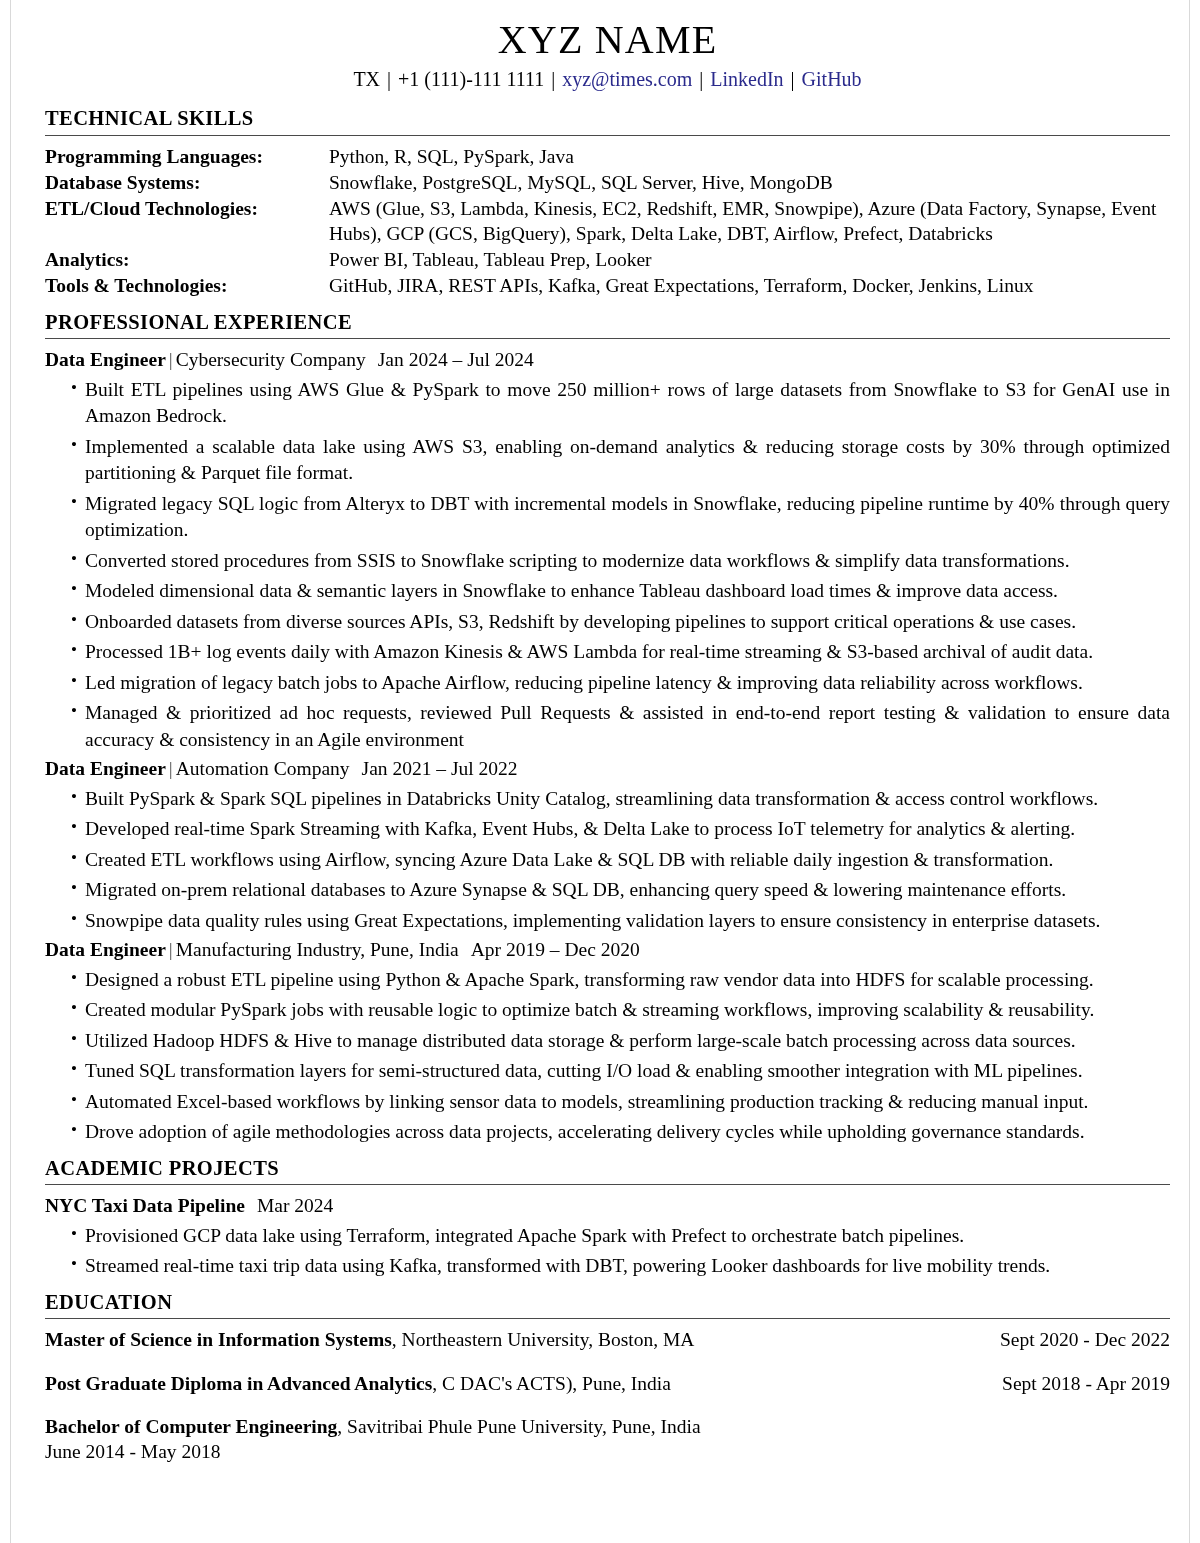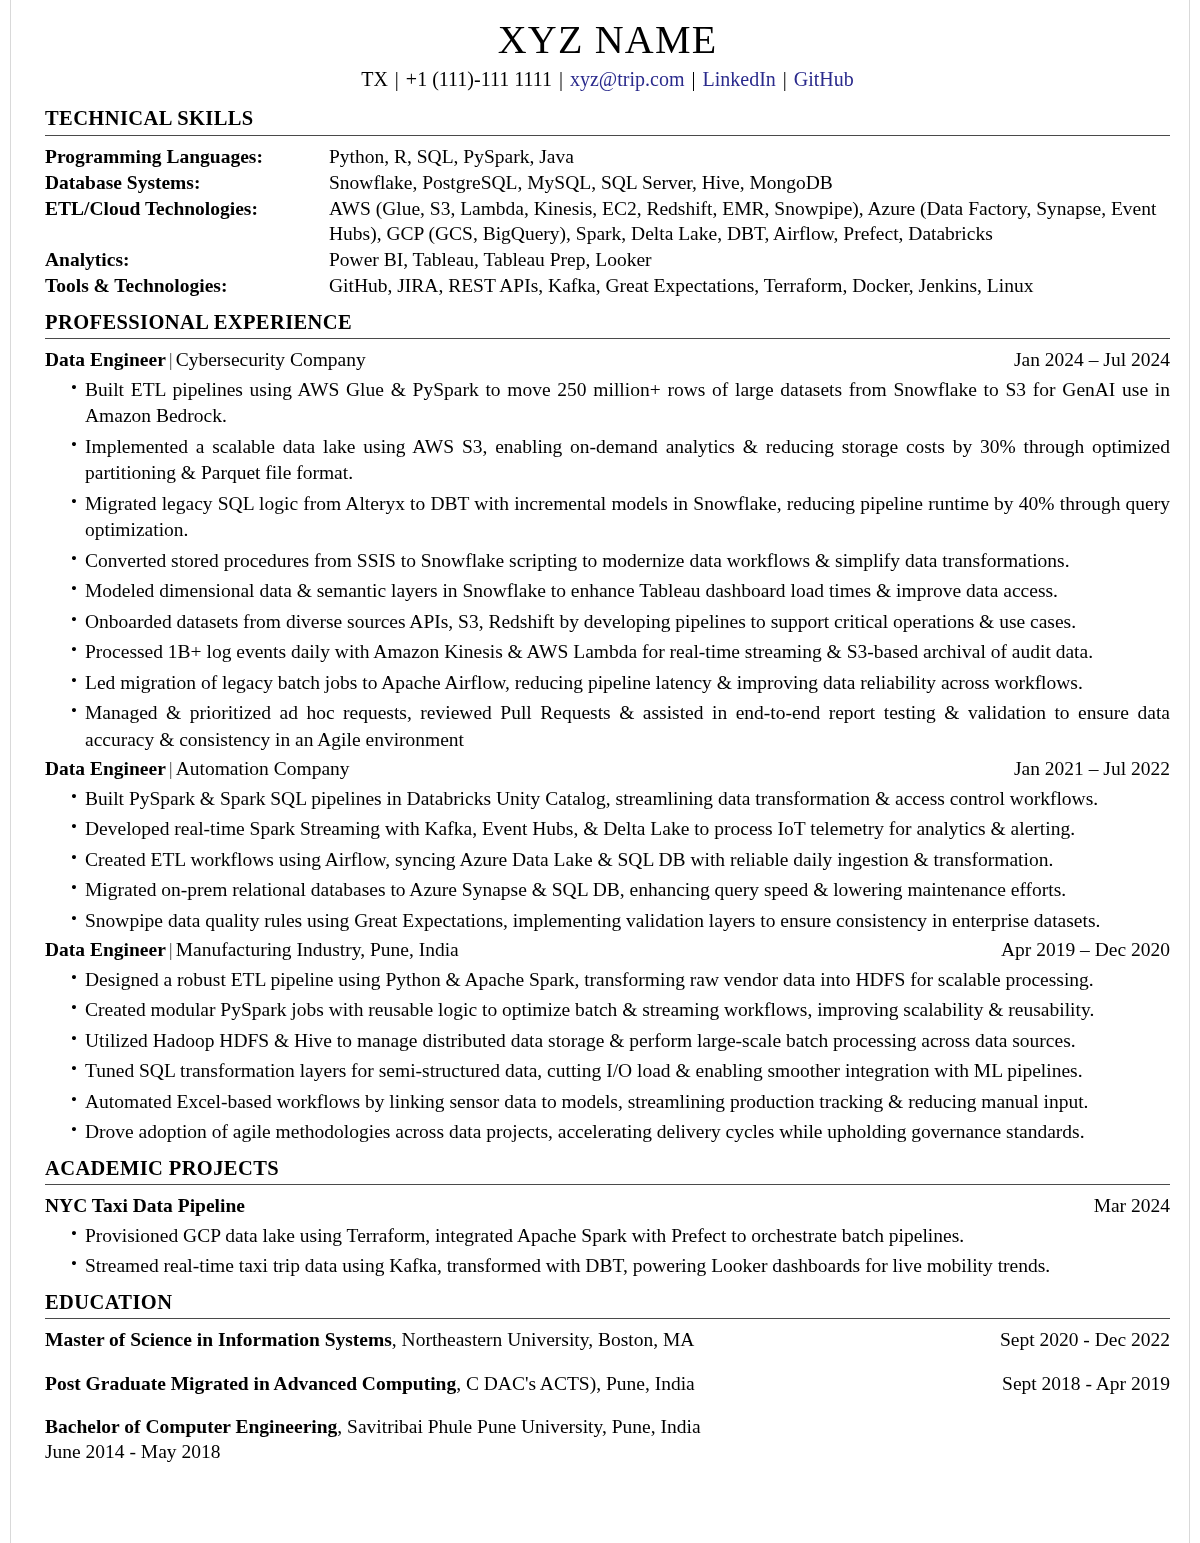--- a/index.html
+++ b/index.html
@@ -91,25 +91,25 @@
     font-weight: bold;
     white-space: nowrap;
     width: 276px;
     padding-right: 8px;
   }
   .skills td.value { text-align: left; }
 
   
   .entry-head {
     display: flex;
-    justify-content: space-between;
     align-items: baseline;
     font-size: 19.5px;
     line-height: 1.3;
     margin-top: 3px;
+    gap: 12px;
   }
   .entry-head .left { white-space: nowrap; }
   .entry-head .role { font-weight: bold; }
   .entry-head .pipe { padding: 0 3px; color: #555; }
   .entry-head .org { font-weight: 400; }
   .entry-head .dates { white-space: nowrap; font-weight: 400; }
 
   ul.bullets {
     list-style: none;
     margin: 4px 0 0 0;
@@ -156,21 +156,21 @@
   <div class="page-border-right"></div>
 
   <div class="content">
 
     <div class="name">XYZ NAME</div>
     <div class="contact">
       <span>TX</span>
       <span class="sep">|</span>
       <span>+1 (111)-111 1111</span>
       <span class="sep">|</span>
-      <span class="link">xyz@trip.com</span>
+      <span class="link">xyz@times.com</span>
       <span class="sep">|</span>
       <span class="link">LinkedIn</span>
       <span class="sep">|</span>
       <span class="link">GitHub</span>
     </div>
 
     <div class="section-title">TECHNICAL SKILLS</div>
     <hr class="rule">
     <table class="skills">
       <tbody>
@@ -265,21 +265,21 @@
 
     <div class="edu-row">
       <div class="edu-left">
         <span class="edu-degree">Master of Science in Information Systems</span><span class="edu-rest">, Northeastern University, Boston, MA</span>
       </div>
       <div class="edu-dates">Sept 2020 - Dec 2022</div>
     </div>
 
     <div class="edu-row">
       <div class="edu-left">
-        <span class="edu-degree">Post Graduate Migrated in Advanced Computing</span><span class="edu-rest">, C DAC's ACTS), Pune, India</span>
+        <span class="edu-degree">Post Graduate Diploma in Advanced Analytics</span><span class="edu-rest">, C DAC's ACTS), Pune, India</span>
       </div>
       <div class="edu-dates">Sept 2018 - Apr 2019</div>
     </div>
 
     <div class="edu-row">
       <div class="edu-left">
         <span class="edu-degree">Bachelor of Computer Engineering</span><span class="edu-rest">, Savitribai Phule Pune University, Pune, India</span>
       </div>
       <div class="edu-dates">June 2014 - May 2018</div>
     </div>

